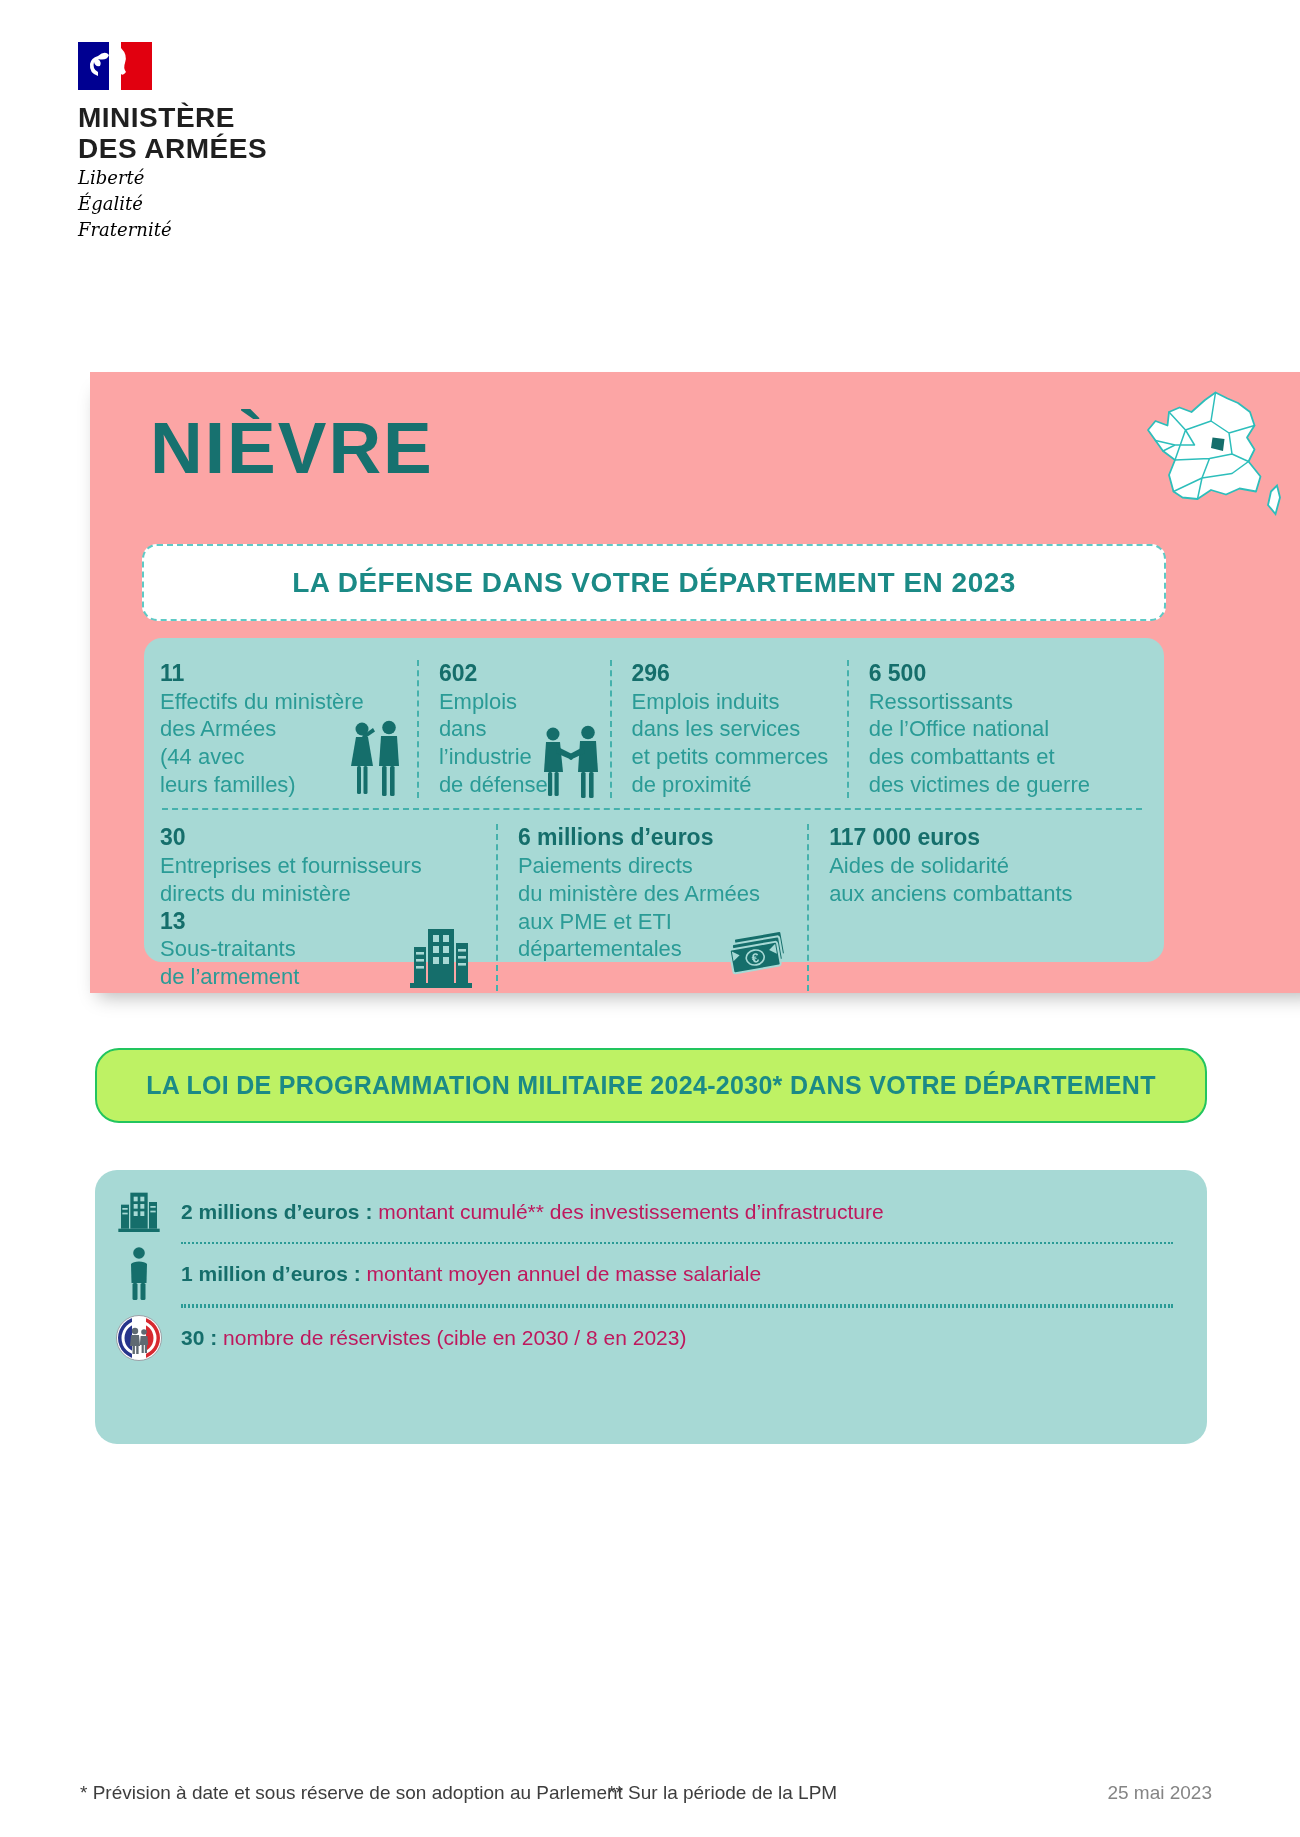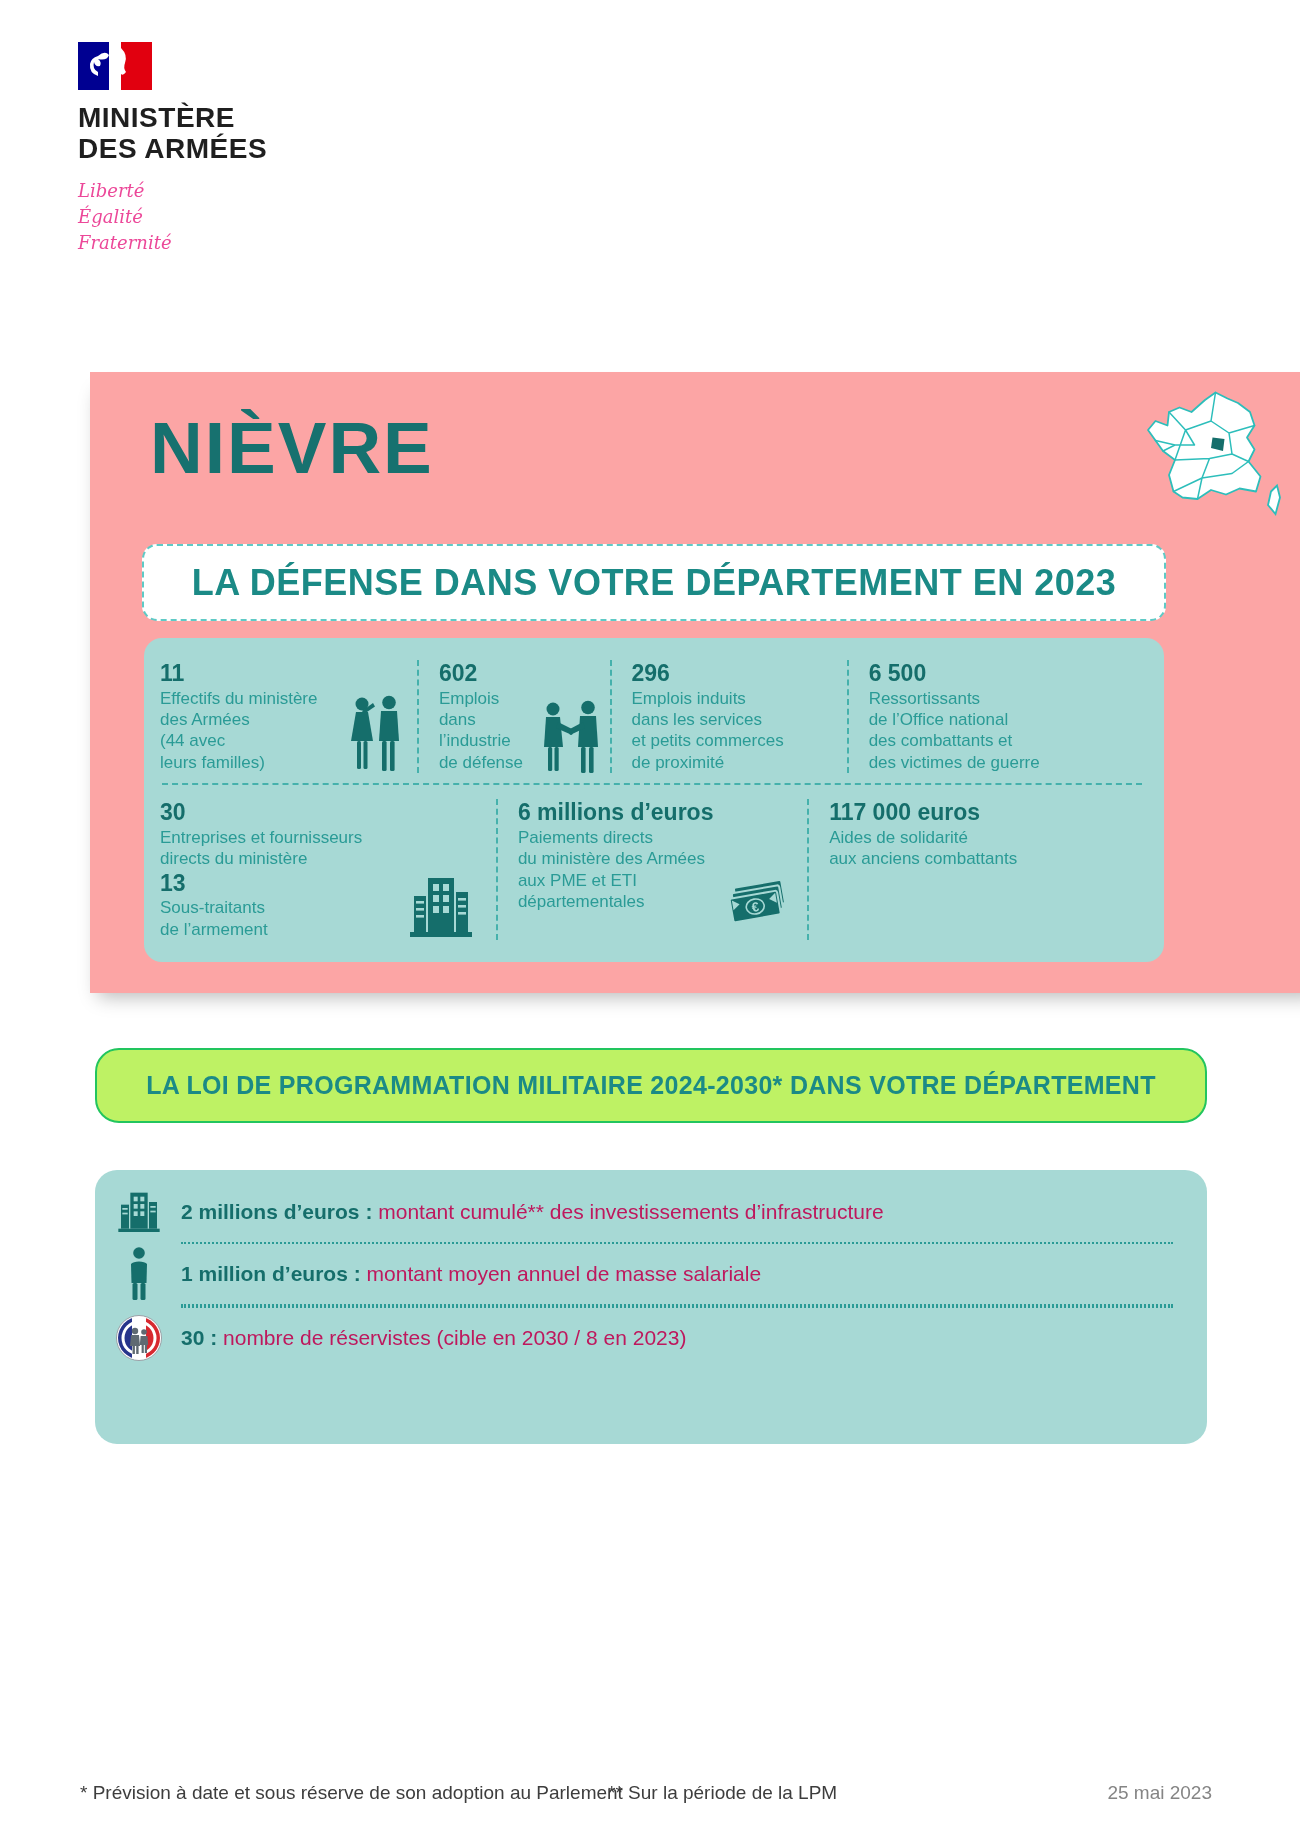--- a/index.html
+++ b/index.html
@@ -3,43 +3,43 @@
 <meta charset="utf-8">
 <style>
   * { margin:0; padding:0; box-sizing:border-box; }
   body { background:#ffffff; font-family:"Liberation Sans", sans-serif; }
   .page { position:relative; width:1300px; height:1837px; background:#fff; overflow:hidden; }
 
   
   .logo { position:absolute; left:78px; top:42px; }
   .logo .flag { display:block; }
   .logo .ministry { margin-top:13px; font-size:28px; font-weight:700; color:#1f1f1f; line-height:1.1; letter-spacing:0.5px; }
-  .logo .motto { margin-top:13px; font-family:"DejaVu Serif", serif; font-style:italic; font-size:18px; color:#ec4899; line-height:1.45; }
+  .logo .motto { font-family:"DejaVu Serif", serif; font-style:italic; font-size:18px; color:#000000; line-height:1.45; }
 
   
   .banner { position:absolute; left:90px; top:372px; width:1236px; height:621px;
             background:#fca5a5; box-shadow:0 12px 18px -8px rgba(0,0,0,0.28); }
   .dept-title { position:absolute; left:60px; top:34px; font-size:73px; font-weight:700;
                 color:#17716f; letter-spacing:2px; }
   .france-map { position:absolute; top:16px; right:30px; }
 
   .defense-box { position:absolute; left:52px; top:172px; width:1024px; height:77px;
                  background:#fff; border:2px dashed #5ecac6; border-radius:15px;
                  display:flex; align-items:center; justify-content:center; }
-  .defense-box .box-title { font-size:36px; font-weight:700; color:#1b8a86; letter-spacing:0.5px; }
+  .defense-box .box-title { font-size:28px; font-weight:700; color:#1b8a86; letter-spacing:0.5px; }
 
   .defense-panel { position:absolute; left:54px; top:266px; width:1020px; height:324px;
                    background:#a7d9d5; border-radius:18px; padding:22px 16px 16px 16px; }
   .stat-row { display:flex; }
   .stat-cell { position:relative; padding-right:14px; }
   .stat-cell + .stat-cell { border-left:2px dashed #45b1ac; padding-left:20px; }
   .r1c1{width:26%;} .r1c2{width:19.5%;} .r1c3{width:24%;} .r1c4{width:30.5%;}
   .r2c1{width:34%;} .r2c2{width:31.5%;} .r2c3{width:34.5%;}
   .stat-value { font-size:23px; font-weight:700; color:#156e6b; line-height:1.2; }
-  .stat-label { font-size:17px; color:#2a9b96; line-height:1.26; white-space:pre-line; }
+  .stat-label { font-size:22px; color:#2a9b96; line-height:1.26; white-space:pre-line; }
   .hsep { border-top:2px dashed #45b1ac; margin:10px 6px 14px 2px; }
   .cell-icon { position:absolute; }
 
   
   .lpm-box { position:absolute; left:95px; top:1048px; width:1112px; height:75px;
              background:#bef264; border:2px solid #22c55e; border-radius:24px;
              display:flex; align-items:center; justify-content:center; }
   .lpm-box .box-title { font-size:25px; font-weight:700; color:#1b8a86; letter-spacing:0.3px; }
 
   .lpm-panel { position:absolute; left:95px; top:1170px; width:1112px; height:274px;

